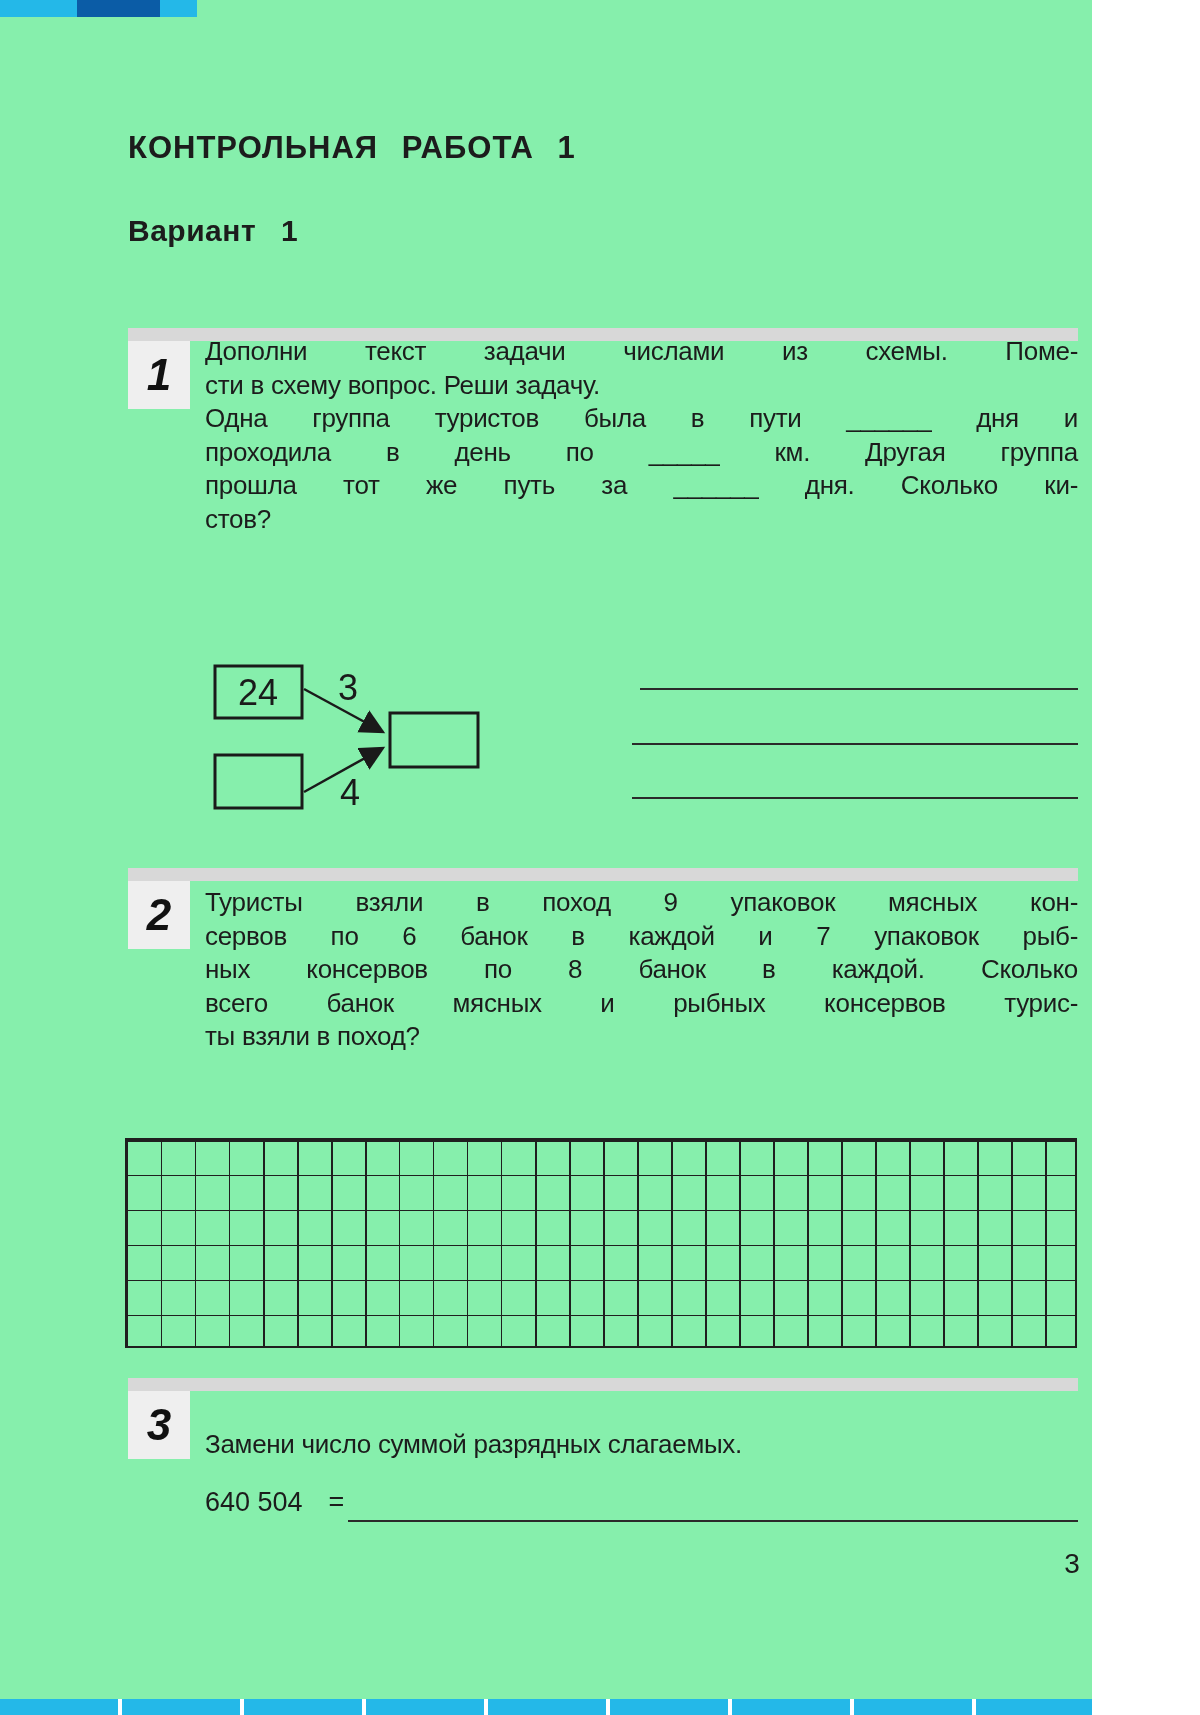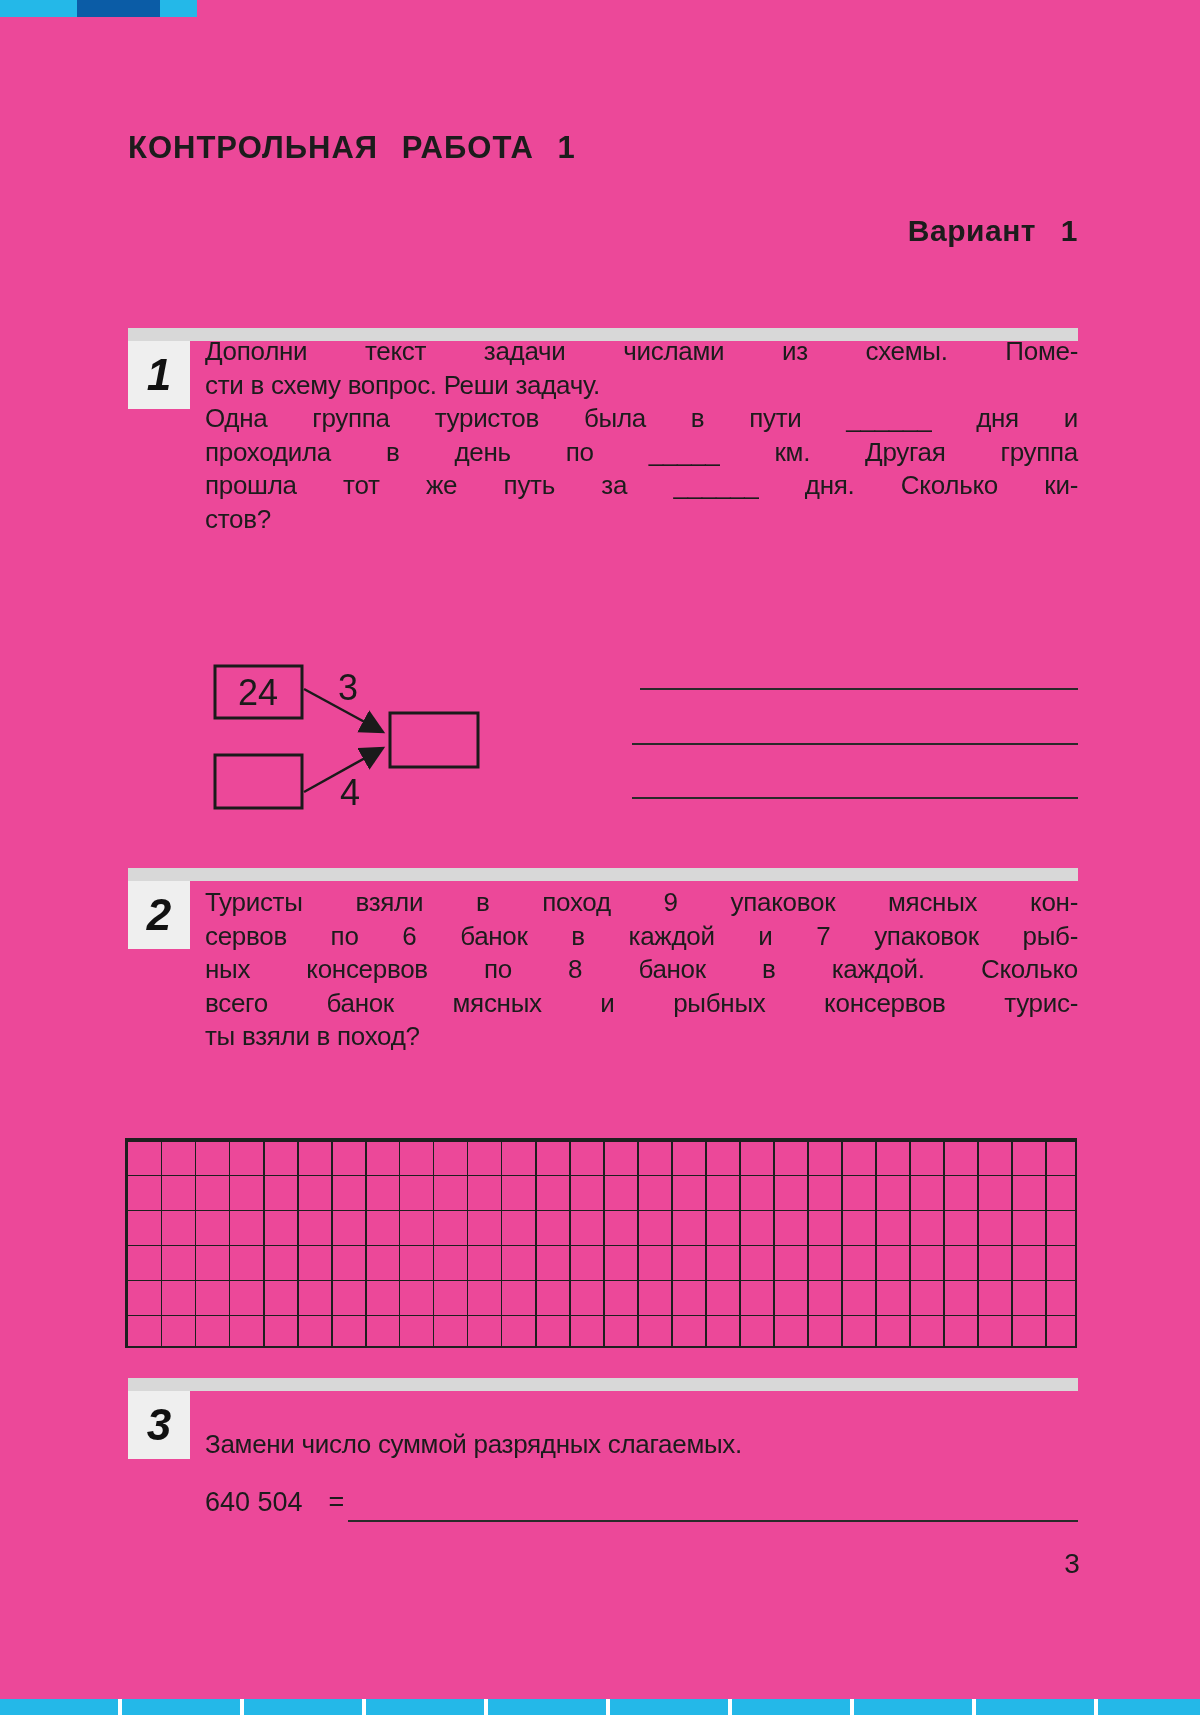--- a/index.html
+++ b/index.html
@@ -1,35 +1,35 @@
 <!DOCTYPE html>
 <html style="--cyan: #24b8e8; --blue: #0b5ca6;"><head>
 <meta charset="utf-8">
 <style>
   html,body{margin:0;padding:0;background:#ffffff;}
   .page{
-    position:relative;width:1200px;height:1715px;background:#ec4899;
+    position:relative;width:1092px;height:1715px;background:#86efac;
     font-family:"Liberation Sans",sans-serif;color:#1c1c1c;overflow:hidden;
   }
   
   .topbar{position:absolute;top:0;height:17px;}
   .tb1{left:0;width:77px;background:var(--cyan,#24b8e8);}
   .tb2{left:77px;width:83px;background:var(--blue,#0b5ca6);}
   .tb3{left:160px;width:37px;background:var(--cyan,#24b8e8);}
   
   .bottomstripe{
     position:absolute;left:0;top:1699px;width:1200px;height:16px;
     background:repeating-linear-gradient(to right,var(--cyan,#24b8e8) 0 118px,#ffffff 118px 122px);
   }
   .title{
     position:absolute;left:128px;top:130px;width:950px;
     font-size:31px;font-weight:bold;letter-spacing:1px;word-spacing:14px;
   }
   .variant{
-    position:absolute;left:128px;top:214px;width:950px;text-align:right;
+    position:absolute;left:128px;top:214px;width:950px;text-align:left;
     font-size:30px;font-weight:bold;word-spacing:16px;letter-spacing:0.5px;
   }
   .taskbar{position:absolute;left:128px;width:950px;height:13px;background:#d8d8d8;}
   .numbox{
     position:absolute;left:128px;width:62px;height:68px;background:#efefef;
     text-align:center;line-height:68px;font-size:44px;font-weight:bold;font-style:italic;color:#111;
   }
   .textblock{position:absolute;left:205px;width:873px;font-size:26px;line-height:33.5px;letter-spacing:-0.3px;}
   .tl{width:873px;white-space:normal;}
   .jl{text-align:justify;text-align-last:justify;}

